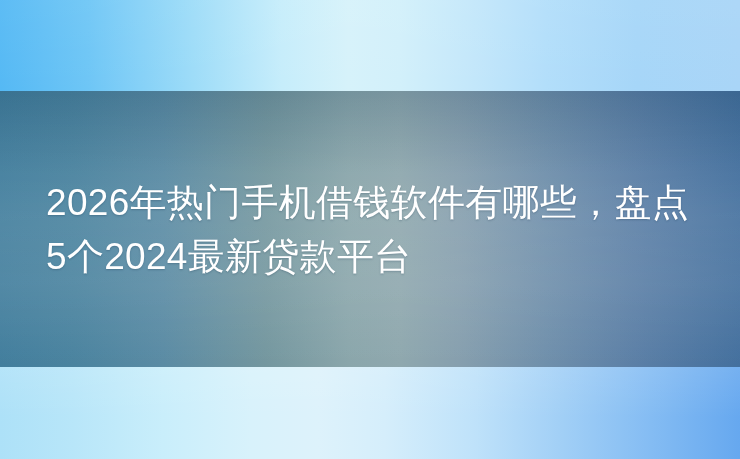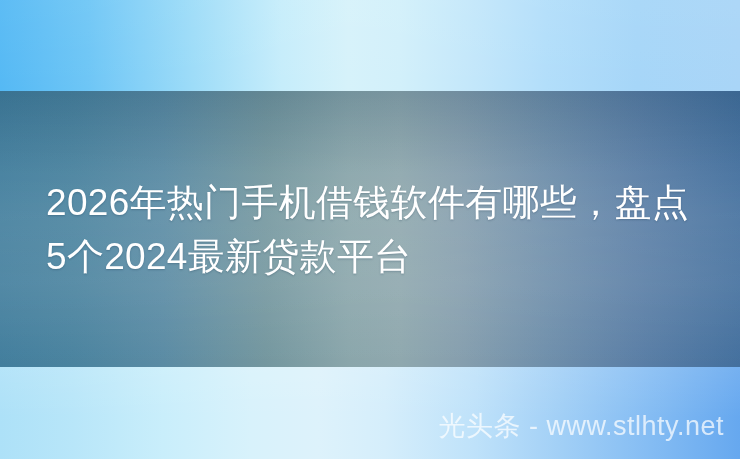--- a/index.html
+++ b/index.html
@@ -134,15 +134,14 @@
 <div id="poster">
 
   <div class="band-top"></div>
 
   <div class="band-mid"></div>
 
   <div class="band-bottom"></div>
 
   <div class="headline">2026年热门手机借钱软件有哪些，盘点5个2024最新贷款平台</div>
 
-  <div class="watermark">光头条 - www.stlhty.net</div>
 
 </div>
 
 </body></html>

